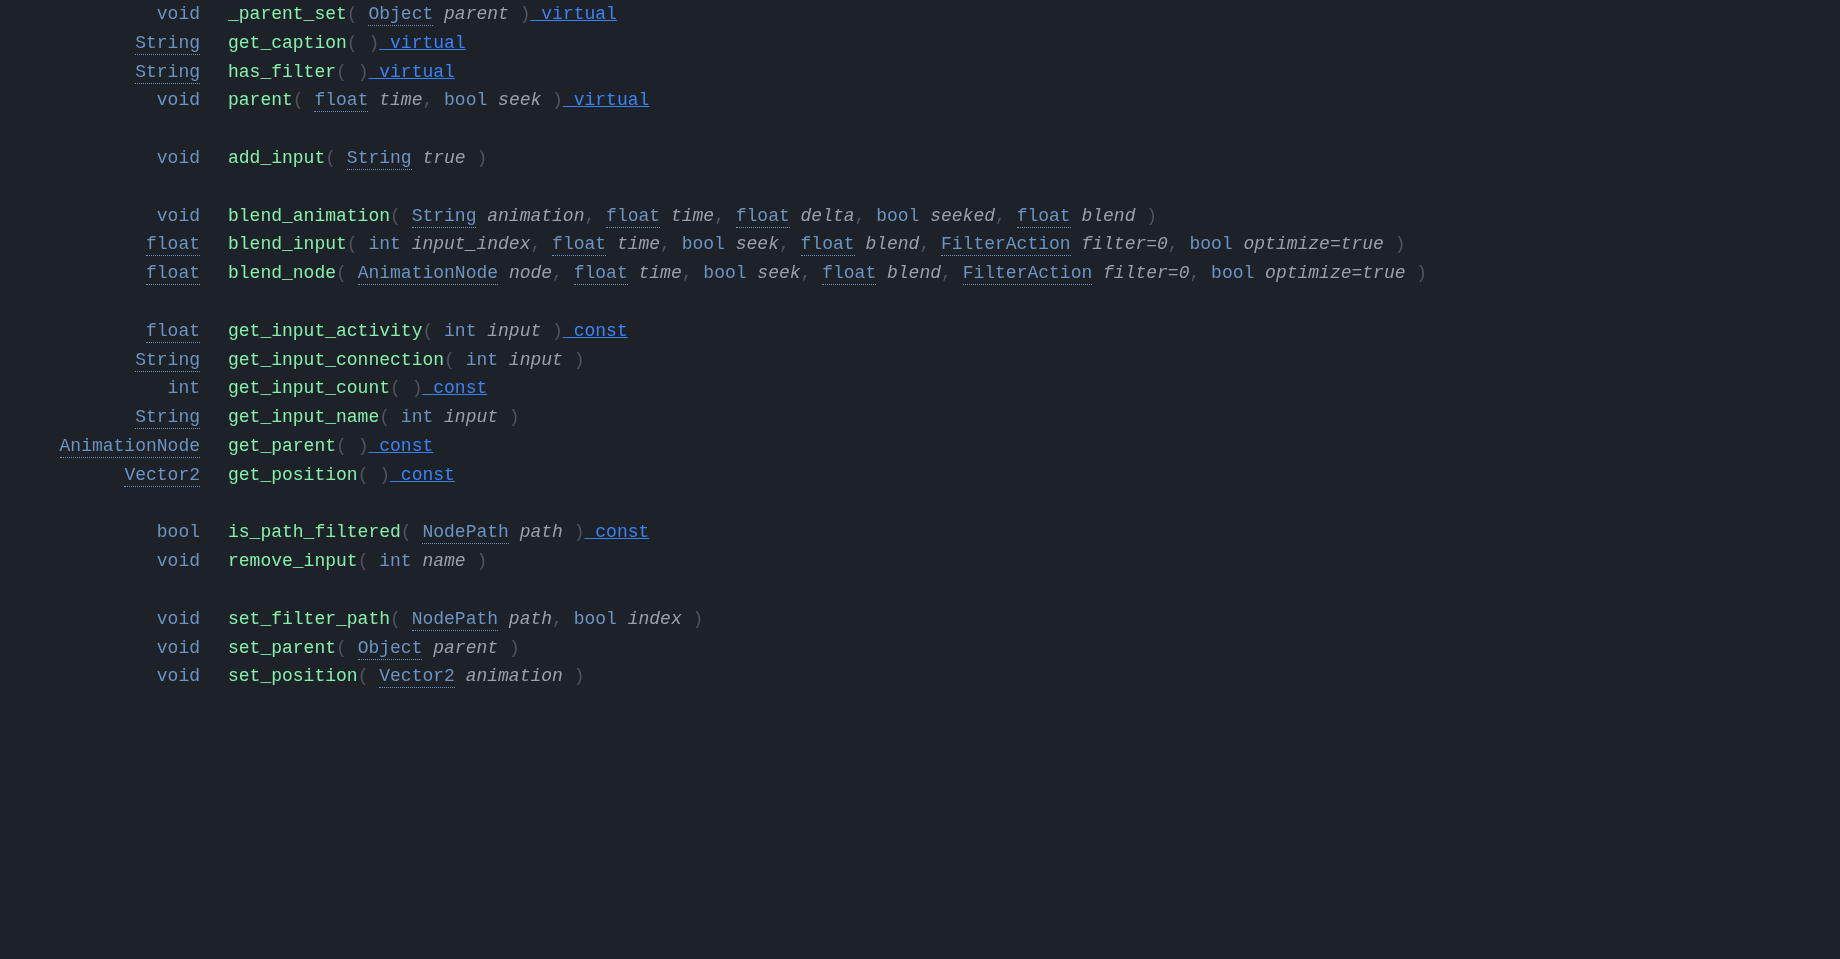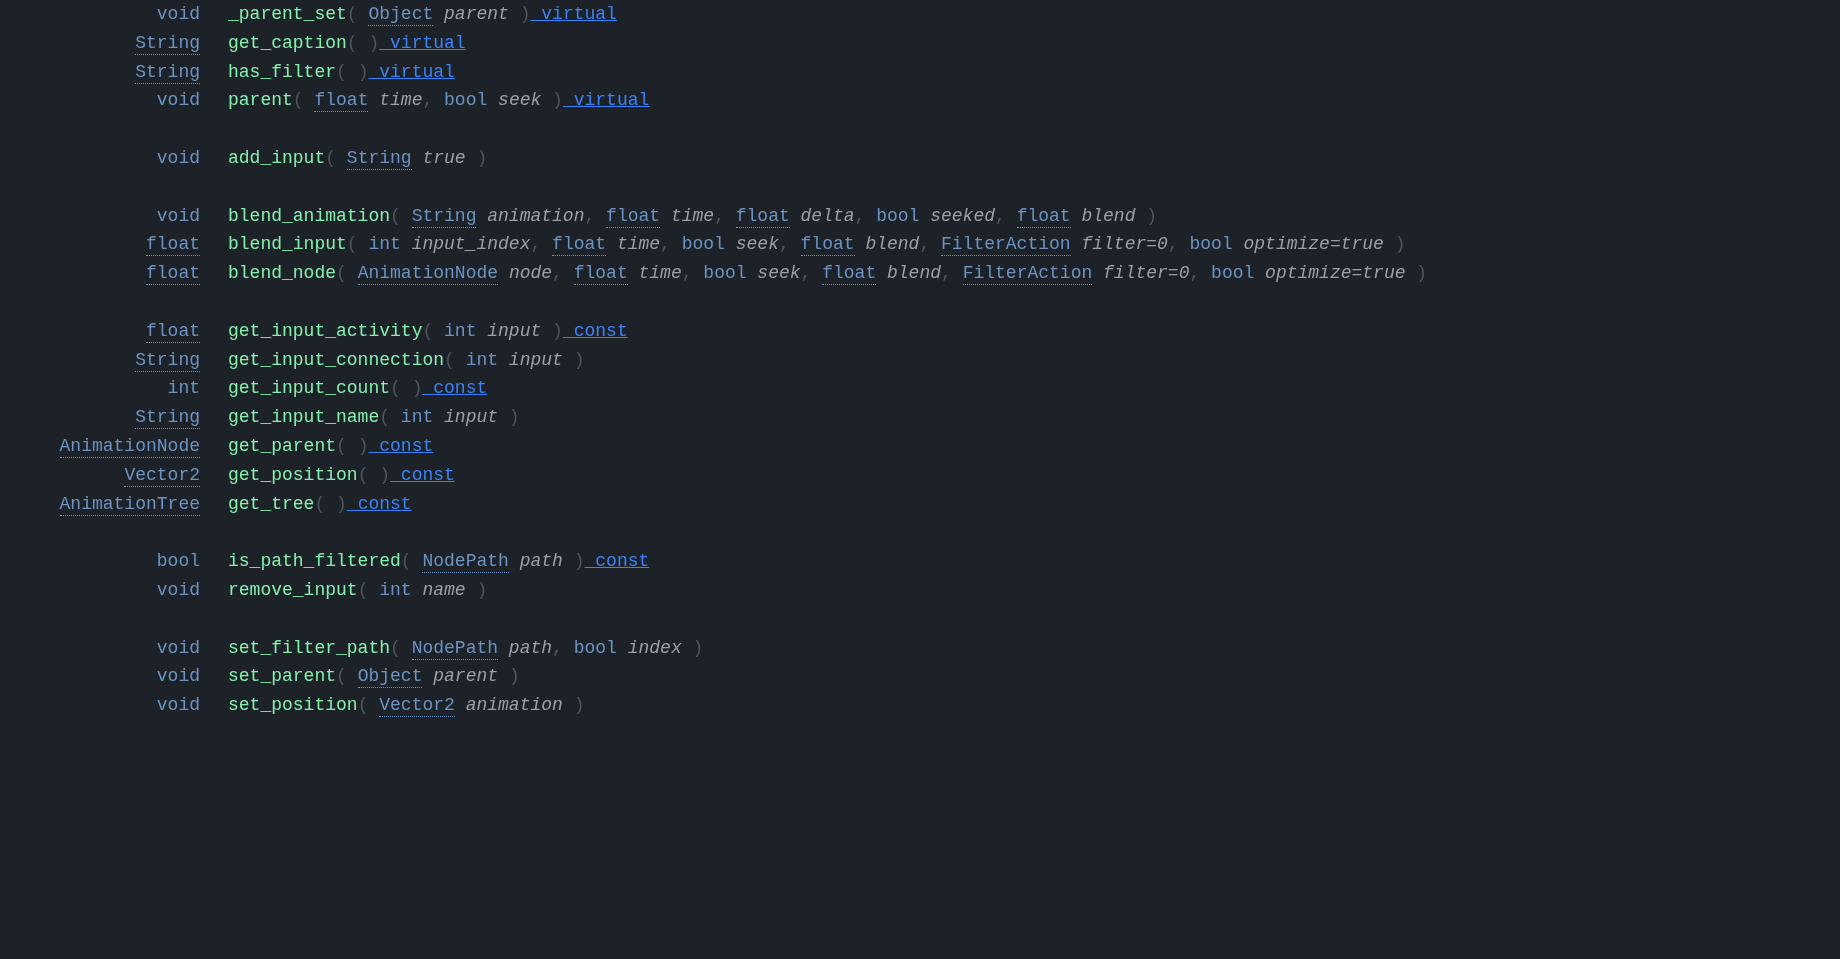--- a/index.html
+++ b/index.html
@@ -113,24 +113,20 @@
       <div class="sig"><span class="fn">get_input_name</span><span class="punct">( </span><span class="kw">int</span><span class="pname"> input</span><span class="punct"> )</span></div>
     </div>
     <div class="row">
       <div class="ret"><span class="lnk">AnimationNode</span></div>
       <div class="sig"><span class="fn">get_parent</span><span class="punct">( </span><span class="punct">)</span><span class="qual"> const</span></div>
     </div>
     <div class="row">
       <div class="ret"><span class="lnk">Vector2</span></div>
       <div class="sig"><span class="fn">get_position</span><span class="punct">( </span><span class="punct">)</span><span class="qual"> const</span></div>
     </div>
-    <div class="row">
-      <div class="ret"><span class="lnk">AnimationTree</span></div>
-      <div class="sig"><span class="fn">get_tree</span><span class="punct">( </span><span class="punct">)</span><span class="qual"> const</span></div>
-    </div>
     <div class="row spacer">
       <div class="ret"></div>
       <div class="sig"></div>
     </div>
     <div class="row">
       <div class="ret"><span class="kw">bool</span></div>
       <div class="sig"><span class="fn">is_path_filtered</span><span class="punct">( </span><span class="lnk">NodePath</span><span class="pname"> path</span><span class="punct"> )</span><span class="qual"> const</span></div>
     </div>
     <div class="row">
       <div class="ret"><span class="kw">void</span></div>

